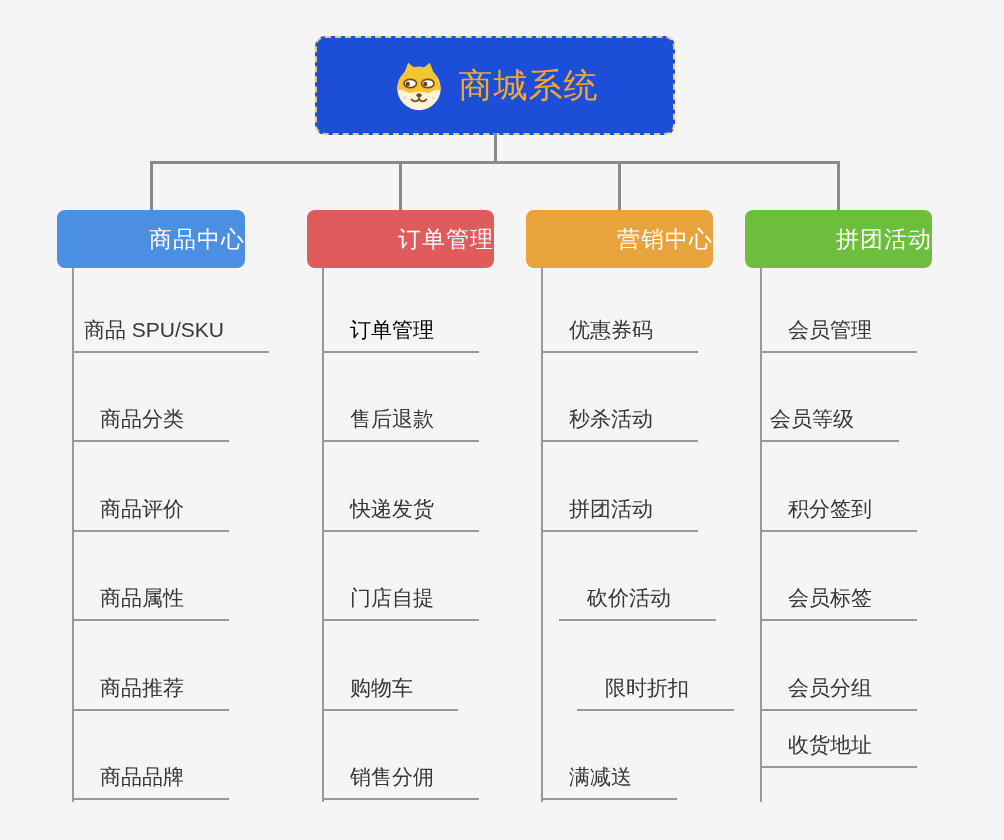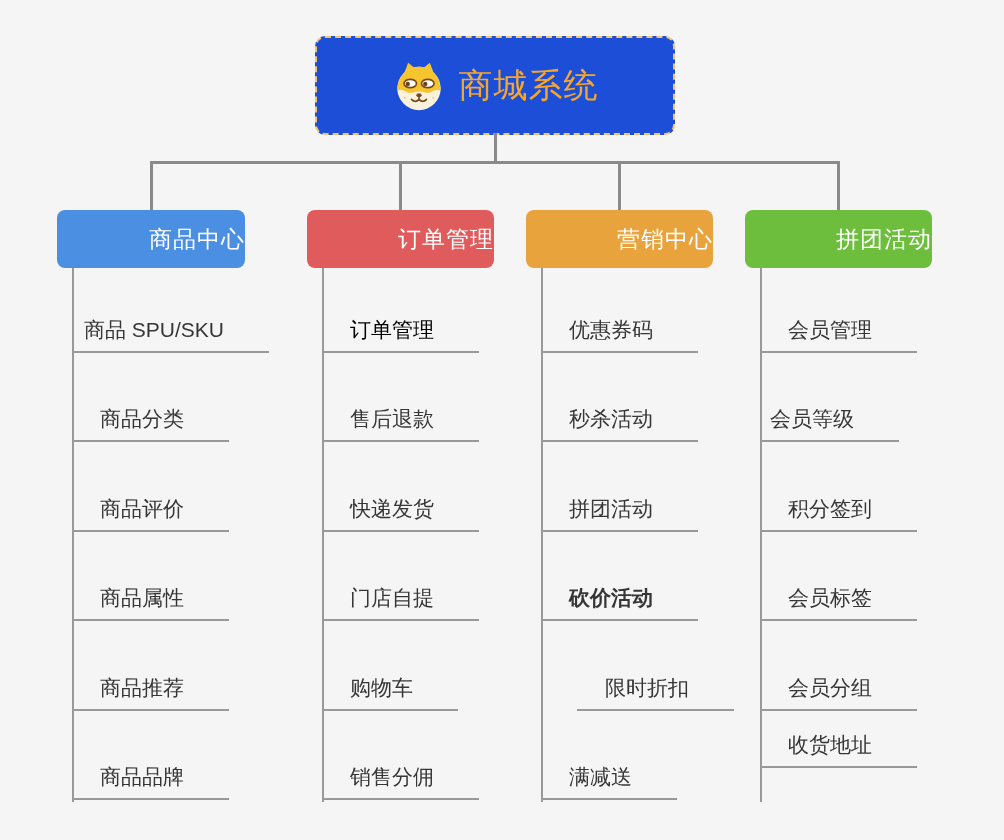--- a/index.html
+++ b/index.html
@@ -81,21 +81,21 @@
     <div class="leaf" style="left: 322px; top: 673px; color: rgb(54, 54, 54); border-bottom-color: rgb(153, 153, 153);">购物车</div>
     <div class="leaf" style="left: 322px; top: 762px; color: rgb(54, 54, 54); border-bottom-color: rgb(153, 153, 153);">销售分佣</div>
     <div class="line" style="left: 618px; top: 161px; width: 3px; height: 51px; background: rgb(138, 138, 138);"></div>
     <div class="branch" style="left: 526px; width: 187px; background: rgb(233, 163, 61);">
       <span>营销中心</span>
     </div>
     <div class="trunk" style="left: 541px; height: 534px; background: rgb(153, 153, 153);"></div>
     <div class="leaf" style="left: 541px; top: 315px; color: rgb(54, 54, 54); border-bottom-color: rgb(153, 153, 153);">优惠券码</div>
     <div class="leaf" style="left: 541px; top: 404px; color: rgb(54, 54, 54); border-bottom-color: rgb(153, 153, 153);">秒杀活动</div>
     <div class="leaf" style="left: 541px; top: 494px; color: rgb(54, 54, 54); border-bottom-color: rgb(153, 153, 153);">拼团活动</div>
-    <div class="leaf" style="left: 541px; top: 583px; color: rgb(54, 54, 54); border-bottom-color: rgb(153, 153, 153); font-weight: bold;">砍价活动</div>
+    <div class="leaf" style="left: 559px; top: 583px; color: rgb(54, 54, 54); border-bottom-color: rgb(153, 153, 153);">砍价活动</div>
     <div class="leaf" style="left: 541px; top: 673px; color: rgb(54, 54, 54); border-bottom-color: rgb(153, 153, 153); margin-left: 36px;">限时折扣</div>
     <div class="leaf" style="left: 541px; top: 762px; color: rgb(54, 54, 54); border-bottom-color: rgb(153, 153, 153);">满减送</div>
     <div class="line" style="left: 837px; top: 161px; width: 3px; height: 51px; background: rgb(138, 138, 138);"></div>
     <div class="branch" style="left: 745px; width: 187px; background: rgb(108, 190, 60);">
       <span>拼团活动</span>
     </div>
     <div class="trunk" style="left: 760px; height: 534px; background: rgb(153, 153, 153);"></div>
     <div class="leaf" style="left: 760px; top: 315px; color: rgb(54, 54, 54); border-bottom-color: rgb(153, 153, 153);">会员管理</div>
     <div class="leaf" style="left: 760px; top: 404px; color: rgb(54, 54, 54); border-bottom-color: rgb(153, 153, 153); padding-left: 10px;">会员等级</div>
     <div class="leaf" style="left: 760px; top: 494px; color: rgb(54, 54, 54); border-bottom-color: rgb(153, 153, 153);">积分签到</div>

